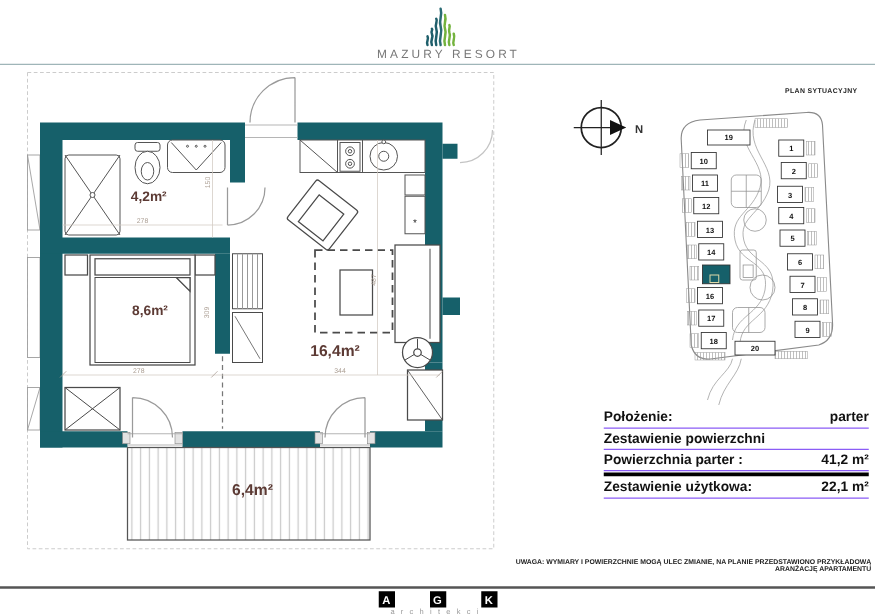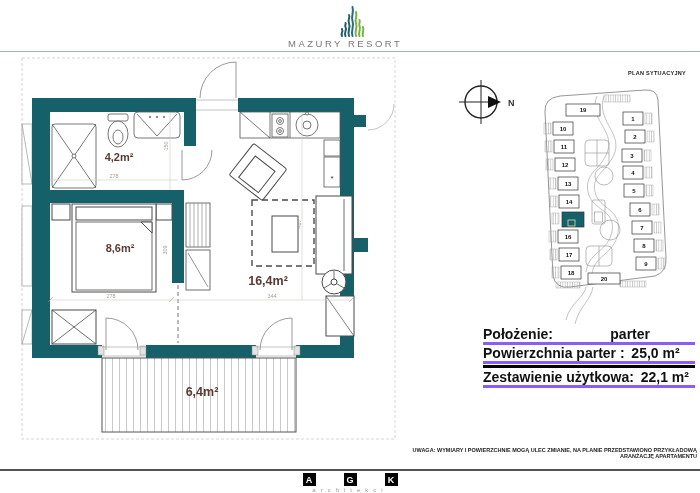--- a/index.html
+++ b/index.html
@@ -1,31 +1,31 @@
 <!DOCTYPE html>
 <html><head>
 <meta charset="utf-8">
 <style>
   html,body{margin:0;padding:0;background:#fff;}
   .page{position:relative;width:700px;height:493px;background:#fff;overflow:hidden;
         font-family:"Liberation Sans",sans-serif;}
   .abs{position:absolute;}
   
-  .brand-text{left:288px;top:38px;width:128px;text-align:left;font-size:9.5px;
+  .brand-text{left:288px;top:38px;width:128px;text-align:right;font-size:9.5px;
               letter-spacing:2.5px;color:#777;}
   .page-title{left:485px;top:9px;font-size:18px;font-weight:bold;color:#111;letter-spacing:.2px;}
   .header-rule{left:0;top:51px;width:700px;height:1px;background:#9fb5b8;}
   
   .siteplan-label{right:14px;top:70px;font-size:5.5px;font-weight:bold;color:#222;letter-spacing:.3px;}
   
   .info-table{left:483px;top:326px;width:212px;color:#111;}
-  .info-row{display:flex;align-items:flex-end;font-size:14px;font-weight:bold;
-            padding:3px 0 2px 0;border-bottom:3px solid #8b5cf6;line-height:11px;}
+  .info-row{display:flex;align-items:flex-end;font-size:11px;font-weight:bold;
+            padding:3px 0 2px 0;border-bottom:1px solid #8b5cf6;line-height:11px;}
   .info-row .lbl{white-space:nowrap;}
-  .info-row .val{margin-left:auto;min-width:55px;text-align:right;margin-right:45px;}
+  .info-row .val{margin-left:auto;min-width:55px;text-align:right;}
   .thick-rule{height:2.5px;background:#000;margin:1px 0 1px 0;}
   
   .disclaimer{right:3px;top:447px;width:310px;text-align:right;font-size:5.5px;
               font-weight:600;color:#222;line-height:6px;}
   
   .footer-rule{left:0;top:469px;width:700px;height:2px;background:#555;}
   .agk{left:0;top:473px;width:700px;display:flex;justify-content:center;gap:28px;}
   .agk .sq{width:13px;height:13px;background:#000;color:#fff;font-size:9px;font-weight:bold;
            display:flex;align-items:center;justify-content:center;}
   .agk-sub{left:0;top:487px;width:700px;text-align:center;font-size:6px;color:#9a9a9a;
@@ -301,22 +301,26 @@
       <text x="604" y="281">20</text>
     </g>
   </svg>
 
   <div class="abs info-table">
     <div class="info-row">
       <span class="lbl">Położenie:</span>
       <span class="val">parter</span>
     </div>
     <div class="info-row">
+      <span class="lbl">Zestawienie powierzchni</span>
+      <span class="val"></span>
+    </div>
+    <div class="info-row">
       <span class="lbl">Powierzchnia parter :</span>
-      <span class="val">25,0 m²</span>
+      <span class="val">41,2 m²</span>
     </div>
     <div class="thick-rule"></div>
     <div class="info-row">
       <span class="lbl">Zestawienie użytkowa:</span>
       <span class="val">22,1 m²</span>
     </div>
   </div>
 
   <div class="abs disclaimer">UWAGA: WYMIARY I POWIERZCHNIE MOGĄ ULEC ZMIANIE, NA PLANIE PRZEDSTAWIONO PRZYKŁADOWĄ ARANŻACJĘ APARTAMENTU</div>
   <div class="abs footer-rule"></div>

